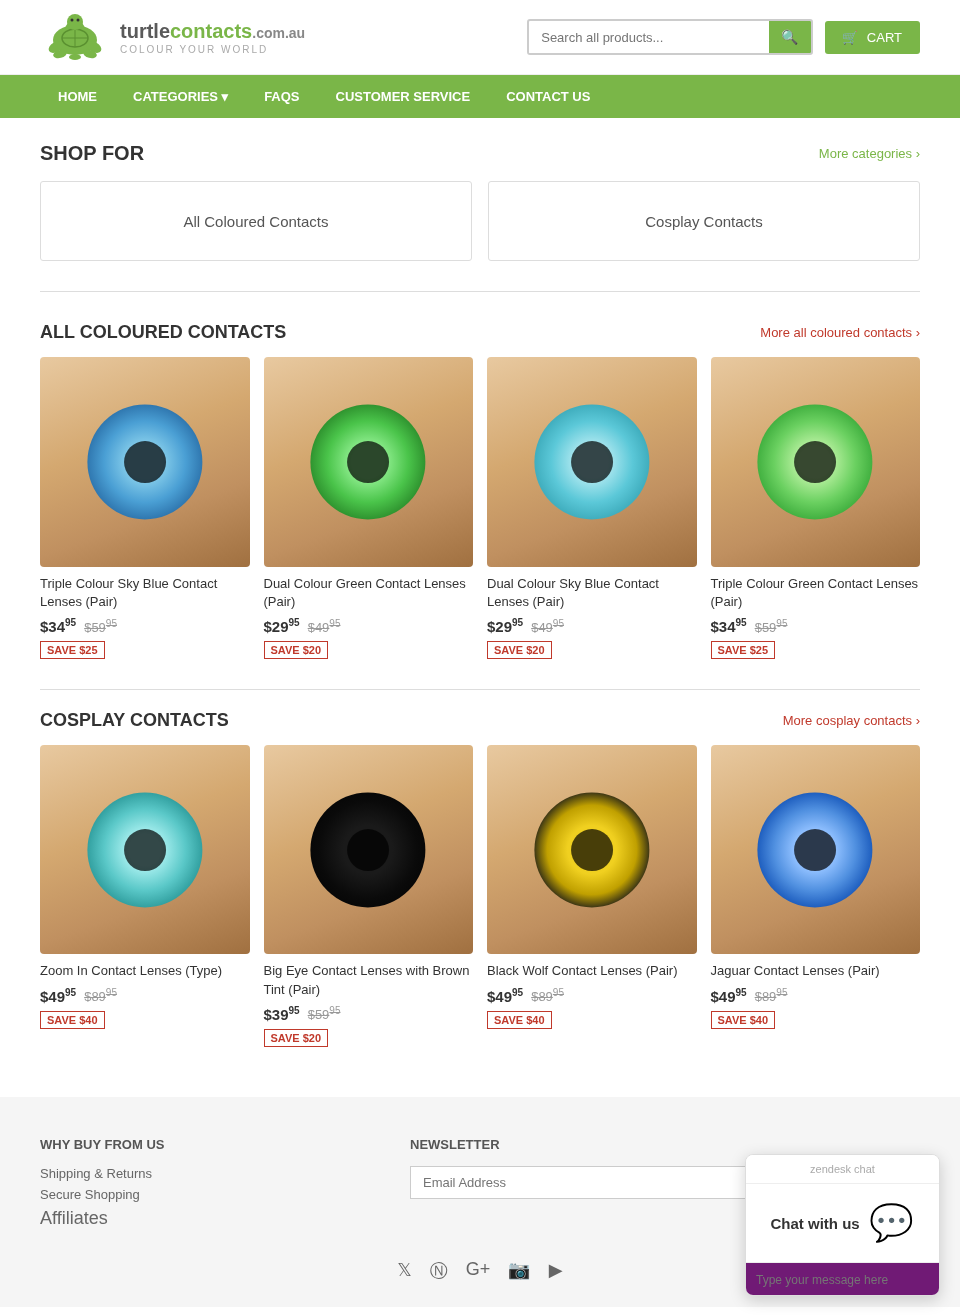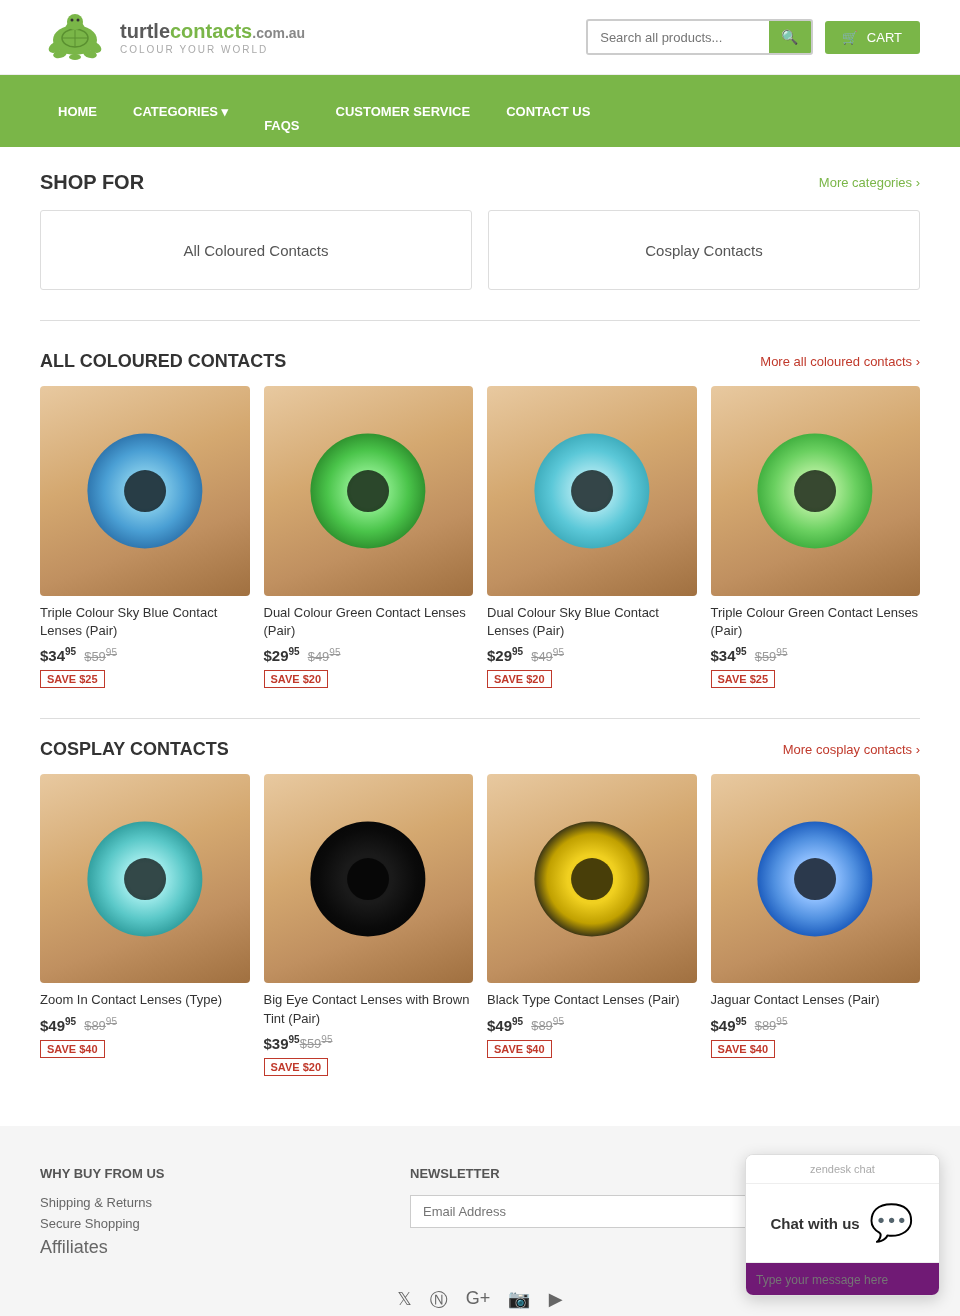--- a/index.html
+++ b/index.html
@@ -43,36 +43,36 @@
     <div>
       <div style="font-size:20px;font-weight:bold;color:#5a5a5a;">
         <span style="color:#5a5a5a;">turtle</span><span style="color:#7ab648;">contacts</span><span style="color:#888;font-size:14px;">.com.au</span>
       </div>
       <div style="font-size:10px;color:#aaa;letter-spacing:2px;margin-top:1px;">COLOUR YOUR WORLD</div>
     </div>
   </div>
 
   <div style="display:flex;align-items:center;gap:12px;">
     <div style="display:flex;align-items:center;border:2px solid #ccc;border-radius:3px;overflow:hidden;">
-      <input type="text" style="border: none; outline: none; padding: 8px 12px; font-size: 13px; width: 181px;" placeholder="Search all products...">
+      <input type="text" style="border: none; outline: none; padding: 8px 12px; font-size: 13px; width: 240px;" placeholder="Search all products...">
       <button style="background:#7ab648;border:none;padding:8px 12px;cursor:pointer;">
         <span style="color:#fff;font-size:14px;">🔍</span>
       </button>
     </div>
     <button style="background:#7ab648;color:#fff;border:none;padding:9px 18px;border-radius:3px;cursor:pointer;font-size:13px;display:flex;align-items:center;gap:8px;">
       <span>🛒</span>
       <span>CART</span>
     </button>
   </div>
 </div>
 
 <nav style="background:#7ab648;display:flex;align-items:center;padding:0 40px;">
   <a href="#" style="color:#fff;text-decoration:none;padding:14px 18px;font-size:13px;font-weight:bold;">HOME</a>
   <a href="#" style="color:#fff;text-decoration:none;padding:14px 18px;font-size:13px;font-weight:bold;">CATEGORIES ▾</a>
-  <a href="#" style="color:#fff;text-decoration:none;padding:14px 18px;font-size:13px;font-weight:bold;margin-top:29px;">FAQS</a>
+  <a href="#" style="color:#fff;text-decoration:none;padding:14px 18px;font-size:13px;font-weight:bold;">FAQS</a>
   <a href="#" style="color:#fff;text-decoration:none;padding:14px 18px;font-size:13px;font-weight:bold;">CUSTOMER SERVICE</a>
   <a href="#" style="color:#fff;text-decoration:none;padding:14px 18px;font-size:13px;font-weight:bold;">CONTACT US</a>
 </nav>
 
 <div style="padding:24px 40px 10px;">
   <div style="display:flex;justify-content:space-between;align-items:center;margin-bottom:16px;text-align:center;">
     <h2 style="font-size:20px;font-weight:bold;color:#333;">SHOP FOR</h2>
     <a href="#" style="color:#7ab648;font-size:13px;text-decoration:none;">More categories ›</a>
   </div>
   <div style="display:flex;gap:16px;">
@@ -175,34 +175,34 @@
         <div style="display:inline-block;border:1px solid #c0392b;color:#c0392b;font-size:11px;font-weight:bold;padding:2px 6px;margin-top:6px;">SAVE $40</div>
       </div>
       <div style="flex: 1 1 0%; cursor: pointer;">
         <div style="width:100%;aspect-ratio:1;border-radius:4px;overflow:hidden;position:relative;">
           <div class="skin-bg" style="width:100%;height:100%;position:relative;">
             <div class="eye-bigeye" style="position:absolute;top:50%;left:50%;transform:translate(-50%,-50%);width:55%;height:55%;border-radius:50%;"></div>
             <div style="position:absolute;top:50%;left:50%;transform:translate(-50%,-50%);width:20%;height:20%;border-radius:50%;background:rgba(0,0,0,0.7);"></div>
           </div>
         </div>
         <div style="font-size:13px;color:#333;margin-top:8px;line-height:1.4;">Big Eye Contact Lenses with Brown Tint (Pair)</div>
-        <div style="display:flex;align-items:baseline;margin-top:6px;">
+        <div style="display:flex;align-items:baseline;gap:8px;margin-top:6px;">
           <span style="font-size:15px;font-weight:bold;color:#333;">$39<sup style="font-size:10px;">95</sup></span>
           <span style="font-size:13px;color:#999;text-decoration:line-through;">$59<sup style="font-size:10px;">95</sup></span>
         </div>
         <div style="display:inline-block;border:1px solid #c0392b;color:#c0392b;font-size:11px;font-weight:bold;padding:2px 6px;margin-top:6px;">SAVE $20</div>
       </div>
       <div style="flex: 1 1 0%; cursor: pointer;">
         <div style="width:100%;aspect-ratio:1;border-radius:4px;overflow:hidden;position:relative;">
           <div class="skin-bg" style="width:100%;height:100%;position:relative;">
             <div class="eye-wolf" style="position:absolute;top:50%;left:50%;transform:translate(-50%,-50%);width:55%;height:55%;border-radius:50%;"></div>
             <div style="position:absolute;top:50%;left:50%;transform:translate(-50%,-50%);width:20%;height:20%;border-radius:50%;background:rgba(0,0,0,0.7);"></div>
           </div>
         </div>
-        <div style="font-size:13px;color:#333;margin-top:8px;line-height:1.4;">Black Type Contact Lenses (Pair)</div>
+        <div style="font-size:13px;color:#333;margin-top:8px;line-height:1.4;">Black Wolf Contact Lenses (Pair)</div>
         <div style="display:flex;align-items:baseline;gap:8px;margin-top:6px;">
           <span style="font-size:15px;font-weight:bold;color:#333;">$49<sup style="font-size:10px;">95</sup></span>
           <span style="font-size:13px;color:#999;text-decoration:line-through;">$89<sup style="font-size:10px;">95</sup></span>
         </div>
         <div style="display:inline-block;border:1px solid #c0392b;color:#c0392b;font-size:11px;font-weight:bold;padding:2px 6px;margin-top:6px;">SAVE $40</div>
       </div>
       <div style="flex: 1 1 0%; cursor: pointer;">
         <div style="width:100%;aspect-ratio:1;border-radius:4px;overflow:hidden;position:relative;">
           <div class="skin-bg" style="width:100%;height:100%;position:relative;">
             <div class="eye-jaguar" style="position:absolute;top:50%;left:50%;transform:translate(-50%,-50%);width:55%;height:55%;border-radius:50%;"></div>

